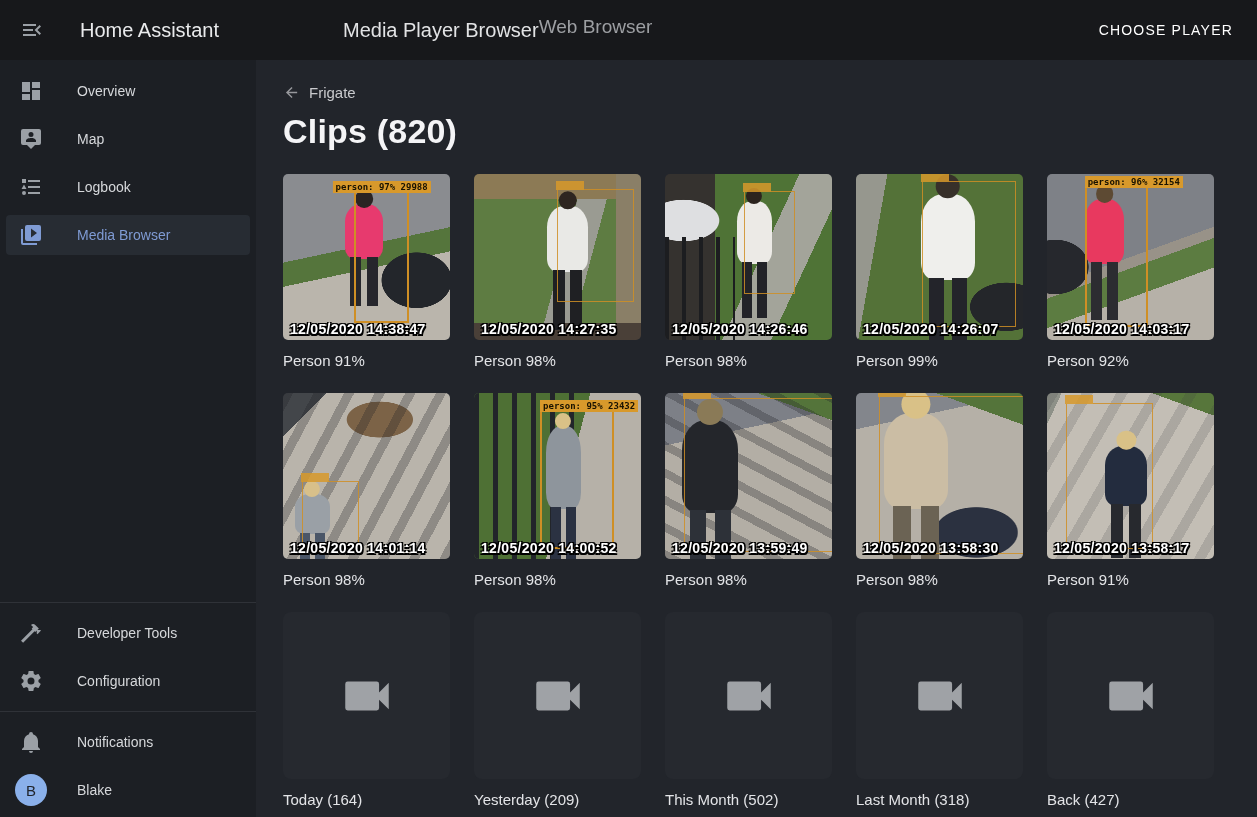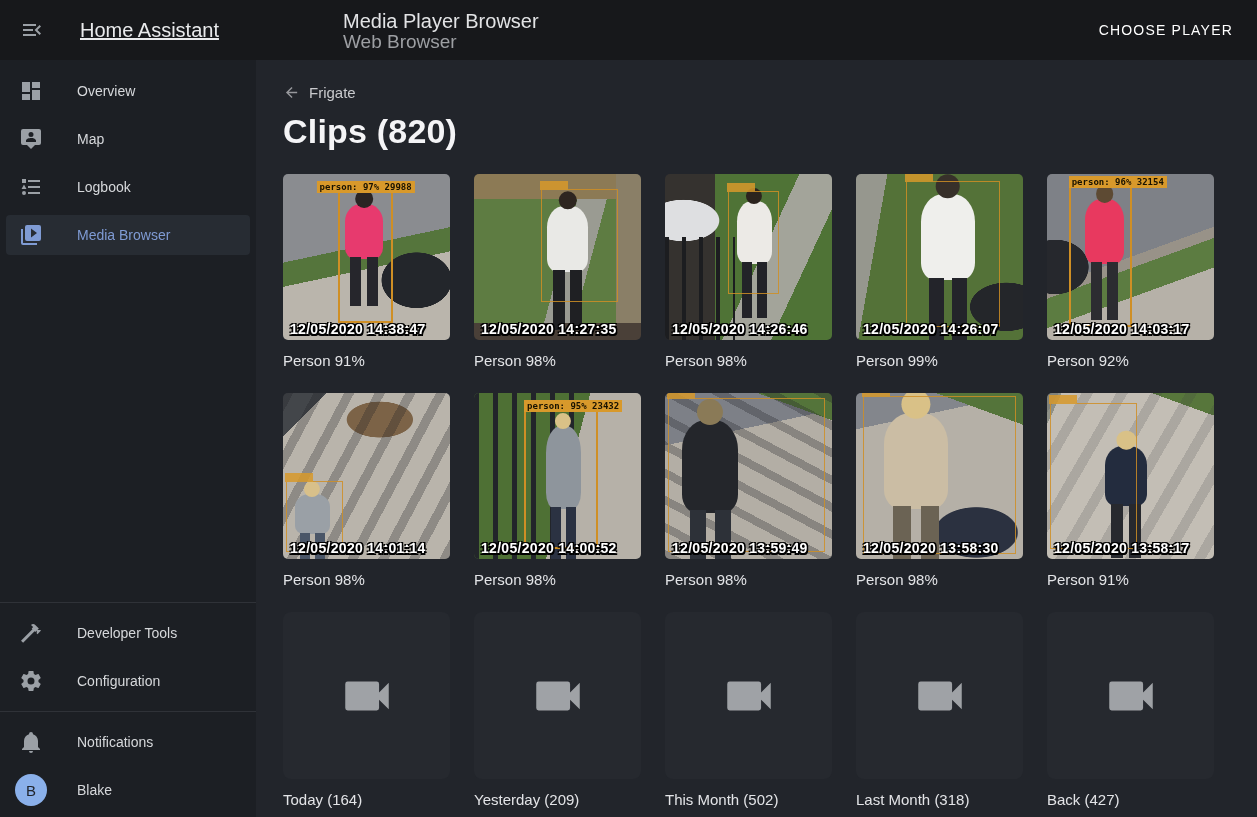--- a/index.html
+++ b/index.html
@@ -8,35 +8,35 @@
     font-family:"Liberation Sans", sans-serif;
     background:#22252b;
     display:flex;
     color:#e3e4e7;
   }
   
   .sidebar { width:256px; min-width:256px; height:817px; background:#1c1f24; display:flex; flex-direction:column; }
   .sidebar-header { height:60px; background:#17181b; display:flex; align-items:center; padding-left:20px; flex:none; }
   .menu-btn { width:24px; height:24px; color:#9ba0a6; cursor:pointer; background:none; border:none; padding:0; }
   .menu-btn svg { width:24px; height:24px; }
-  .ha-title { margin-left:36px; font-size:20px; color:#e9eaec; font-weight:400;text-decoration:underline; }
+  .ha-title { margin-left:36px; font-size:20px; color:#e9eaec; font-weight:400; }
   .nav { padding-top:7px; }
   .item { height:48px; display:flex; align-items:center; padding-left:19px; cursor:pointer; color:#d6d8db; font-size:14px; font-weight:500; }
   .item .ico { width:24px; height:24px; color:#9ba0a6; flex:none; margin-right:34px; }
   .item .ico svg { width:24px; height:24px; }
   .item.selected { background:#272c33; border-radius:4px; margin:4px 6px; height:40px; padding-left:13px; color:#7f9bd4; }
   .item.selected .ico { color:#7f9bd4; }
   .spacer { flex:1; }
   .divider { height:1px; background:#2f3238; margin:6px 0; flex:none; }
   .avatar { width:32px; height:32px; border-radius:50%; background:#8ab0ea; color:#20242b; display:flex; align-items:center; justify-content:center; font-size:15px; font-weight:500; flex:none; margin-right:30px; margin-left:-4px; }
   .sidebar-bottom { padding-bottom:3px; }
   
   .main { flex:1; display:flex; flex-direction:column; height:817px; }
   .appbar { height:60px; background:#17181b; display:flex; align-items:center; flex:none; }
-  .appbar-titles { display:flex; flex-direction:column; justify-content:space-between; padding-left:87px; }
+  .appbar-titles { display:flex; flex-direction:row; justify-content:space-between; padding-left:87px; }
   .appbar-title { font-size:20px; color:#e2e3e5; line-height:24px; font-weight:400; }
   .appbar-sub { font-size:19px; color:#9d9fa3; line-height:18px; }
   .appbar-action { margin-left:auto; margin-right:14px; background:none; border:none; color:#ffffff; font-family:inherit; font-size:14px; font-weight:500; letter-spacing:1.2px; cursor:pointer; padding:8px 10px; }
   .content { flex:1; padding:24px 0 0 27px; overflow:hidden; }
   .breadcrumb { display:flex; align-items:center; gap:9px; cursor:pointer; width:max-content; }
   .breadcrumb .arr { width:17px; height:17px; color:#97989c; }
   .breadcrumb .arr svg { width:17px; height:17px; }
   .breadcrumb-label { font-size:15px; color:#c9cacd; }
   h1.page-title { font-size:34px; font-weight:700; color:#f4f4f6; margin:11px 0 23px 0; letter-spacing:.2px; }
   
@@ -44,21 +44,21 @@
   .card { width:167px; cursor:pointer; }
   .caption { margin-top:12px; font-size:15px; color:#e3e4e7; }
   .thumb { position:relative; width:167px; height:166px; border-radius:5px; overflow:hidden; background:#666; }
   .thumb::before { z-index:1; }
   .folder-thumb { width:167px; height:167px; border-radius:8px; background:#26292f; display:flex; align-items:center; justify-content:center; }
   .folder-thumb svg { width:58px; height:58px; color:#9fa2a6; }
   
   .person { position:absolute; z-index:2; border-radius:42% 42% 26% 26% / 32% 32% 20% 20%; background:var(--shirt); }
   .person::before { content:""; position:absolute; left:50%; top:0; transform:translate(-50%,-80%); width:46%; aspect-ratio:1/1; border-radius:50%; background:var(--hair); }
   .person::after { content:""; position:absolute; left:14%; right:14%; top:97%; height:90%; background:linear-gradient(90deg, var(--legs) 0 40%, transparent 40% 60%, var(--legs) 60% 100%); }
-  .dbox { position:absolute; z-index:3; border:2px solid #cf8f25; }
+  .dbox { position:absolute; z-index:3; border:2px solid #cf8f25;margin-left:16px; }
   .dbox.thin { border-width:1px; opacity:.85; }
   .dlabel { position:absolute; top:0; left:-2px; transform:translateY(-100%); background:#d8992b; color:#181200; font:bold 9px "DejaVu Sans Mono", monospace; padding:1px 3px; white-space:nowrap; }
   .dlabel.center { left:50%; transform:translate(-50%,-100%); }
   .dlabel.mini { width:28px; height:9px; padding:0; }
   .ts { position:absolute; z-index:4; left:7px; bottom:3px; font-weight:700; font-size:14px; letter-spacing:.3px; color:#fff;
         text-shadow:-1.5px -1.5px 0 #000, 1.5px -1.5px 0 #000, -1.5px 1.5px 0 #000, 1.5px 1.5px 0 #000, 0 2px 0 #000; }
   
   .t1 { background: radial-gradient(ellipse 58px 46px at 80% 64%, #23262b 60%, transparent 61%),
         linear-gradient(168deg, #8a8c90 0 44%, #55753c 44% 56%, #bab5ac 56% 100%); }
   .t1 .person { left:37%; top:18%; width:23%; height:33%; --shirt:#e73a6e; --hair:#2a2423; --legs:#26262c; }

